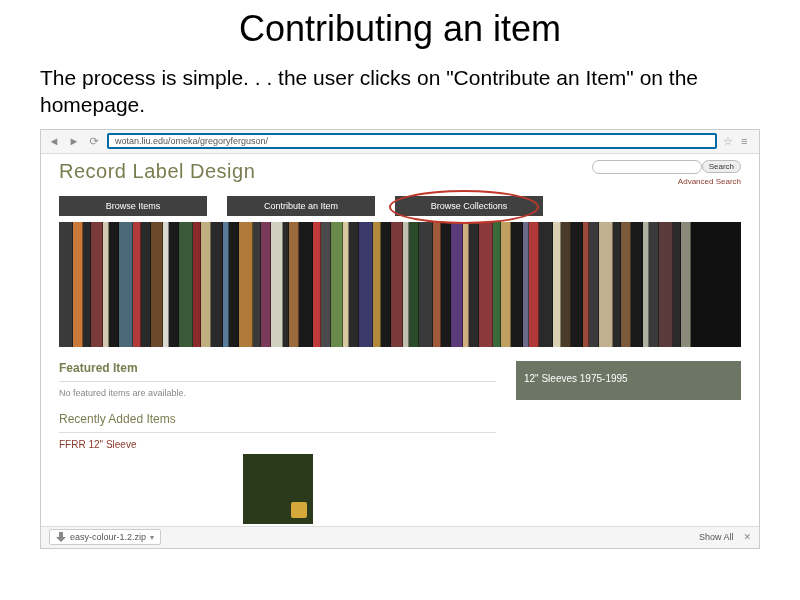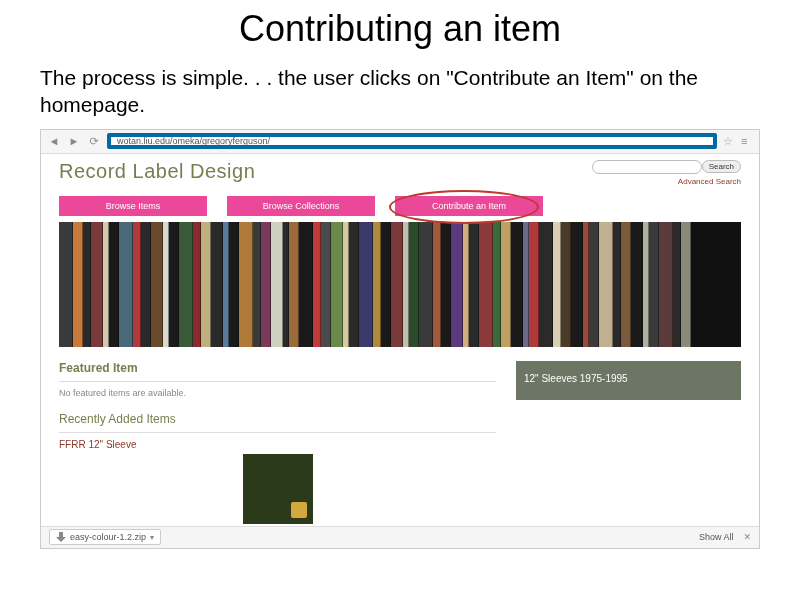--- a/index.html
+++ b/index.html
@@ -4,35 +4,35 @@
 <style>
   * { box-sizing: border-box; margin: 0; padding: 0; }
   body { width: 800px; height: 600px; background: #fff; font-family: Arial, Helvetica, sans-serif; position: relative; overflow: hidden; }
   .slide-title { text-align: center; font-size: 36px; font-weight: 400; margin-top: 8px; color: #000; }
   .slide-body { font-size: 21px; line-height: 1.3; margin: 14px 40px 10px 40px; color: #000; }
   .shot-wrap { margin: 8px 40px 0 40px; border: 1px solid #ccc; background: #fff; height: 420px; position: relative; overflow: hidden; }
 
   
   .chrome-bar { height: 24px; background: #f5f5f5; border-bottom: 1px solid #ddd; display: flex; align-items: center; padding: 0 6px; gap: 6px; }
   .nav-btn { width: 14px; height: 14px; color: #888; display: flex; align-items: center; justify-content: center; font-size: 11px; }
-  .url-field { flex: 1; height: 16px; border: 4px solid #0369a1; border-radius: 2px; background: #fff; font-size: 9px; color: #555; padding: 0 6px; display: flex; align-items: center; }
+  .url-field { flex: 1; height: 16px; border: 2px solid #0369a1; border-radius: 2px; background: #fff; font-size: 9px; color: #555; padding: 0 6px; display: flex; align-items: center; }
   .star { width: 12px; height: 12px; color: #aaa; font-size: 11px; }
   .menu-glyph { width: 12px; height: 12px; color: #888; font-size: 11px; }
 
   .page { padding: 6px 18px 0 18px; position: relative; }
   .page-top { display: flex; justify-content: space-between; align-items: flex-start; }
   .site-title { font-size: 20px; color: #7a7d4f; font-weight: 400; letter-spacing: 0.5px; }
   .search-area { text-align: right; }
   .search-row { display: flex; align-items: center; justify-content: flex-end; }
   .search-input { width: 110px; height: 14px; border: 1px solid #bbb; border-radius: 7px; font-size: 8px; padding: 0 6px; }
   .search-btn { font-size: 8px; border: 1px solid #bbb; border-radius: 7px; padding: 1px 6px; background: #eee; color: #333; }
   .adv-search { font-size: 8px; color: #8a3a2a; margin-top: 3px; }
 
   .nav-tabs { display: flex; gap: 20px; margin-top: 10px; position: relative; }
-  .tab { background: #ec4899; color: #fff; font-size: 9px; padding: 5px 0; width: 148px; text-align: center; }
+  .tab { background: #404040; color: #fff; font-size: 9px; padding: 5px 0; width: 148px; text-align: center; }
   .circle { position: absolute; border: 2px solid #c0392b; border-radius: 50%; width: 150px; height: 34px; left: 330px; top: -6px; pointer-events: none; }
 
   .banner { margin-top: 6px; height: 125px; background: #111; display: flex; overflow: hidden; }
   .spine { height: 100%; border-right: 1px solid rgba(0,0,0,0.4); }
 
   .lower { display: flex; gap: 20px; margin-top: 14px; }
   .col-left { flex: 1; }
   .col-right { width: 225px; }
   .feat-head { font-size: 12px; color: #7a7d4f; font-weight: 700; margin-bottom: 6px; }
   .hr { border: none; border-top: 1px solid #ddd; margin: 2px 0 6px 0; }
@@ -79,22 +79,22 @@
         <div class="search-row">
           <input class="search-input" style="">
           <button class="search-btn">Search</button>
         </div>
         <div class="adv-search">Advanced Search</div>
       </div>
     </div>
 
     <div class="nav-tabs">
       <div class="tab">Browse Items</div>
+      <div class="tab">Contribute an Item</div>
       <div class="tab">Browse Collections</div>
-      <div class="tab">Contribute an Item</div>
       <div class="circle"></div>
     </div>
 
     <div class="banner" id="banner">
         <div class="spine" style="width: 14px; background: rgb(58, 58, 58);"></div>
         <div class="spine" style="width: 10px; background: rgb(201, 122, 58);"></div>
         <div class="spine" style="width: 8px; background: rgb(42, 42, 42);"></div>
         <div class="spine" style="width: 12px; background: rgb(122, 58, 58);"></div>
         <div class="spine" style="width: 6px; background: rgb(208, 200, 176);"></div>
         <div class="spine" style="width: 10px; background: rgb(26, 26, 26);"></div>

